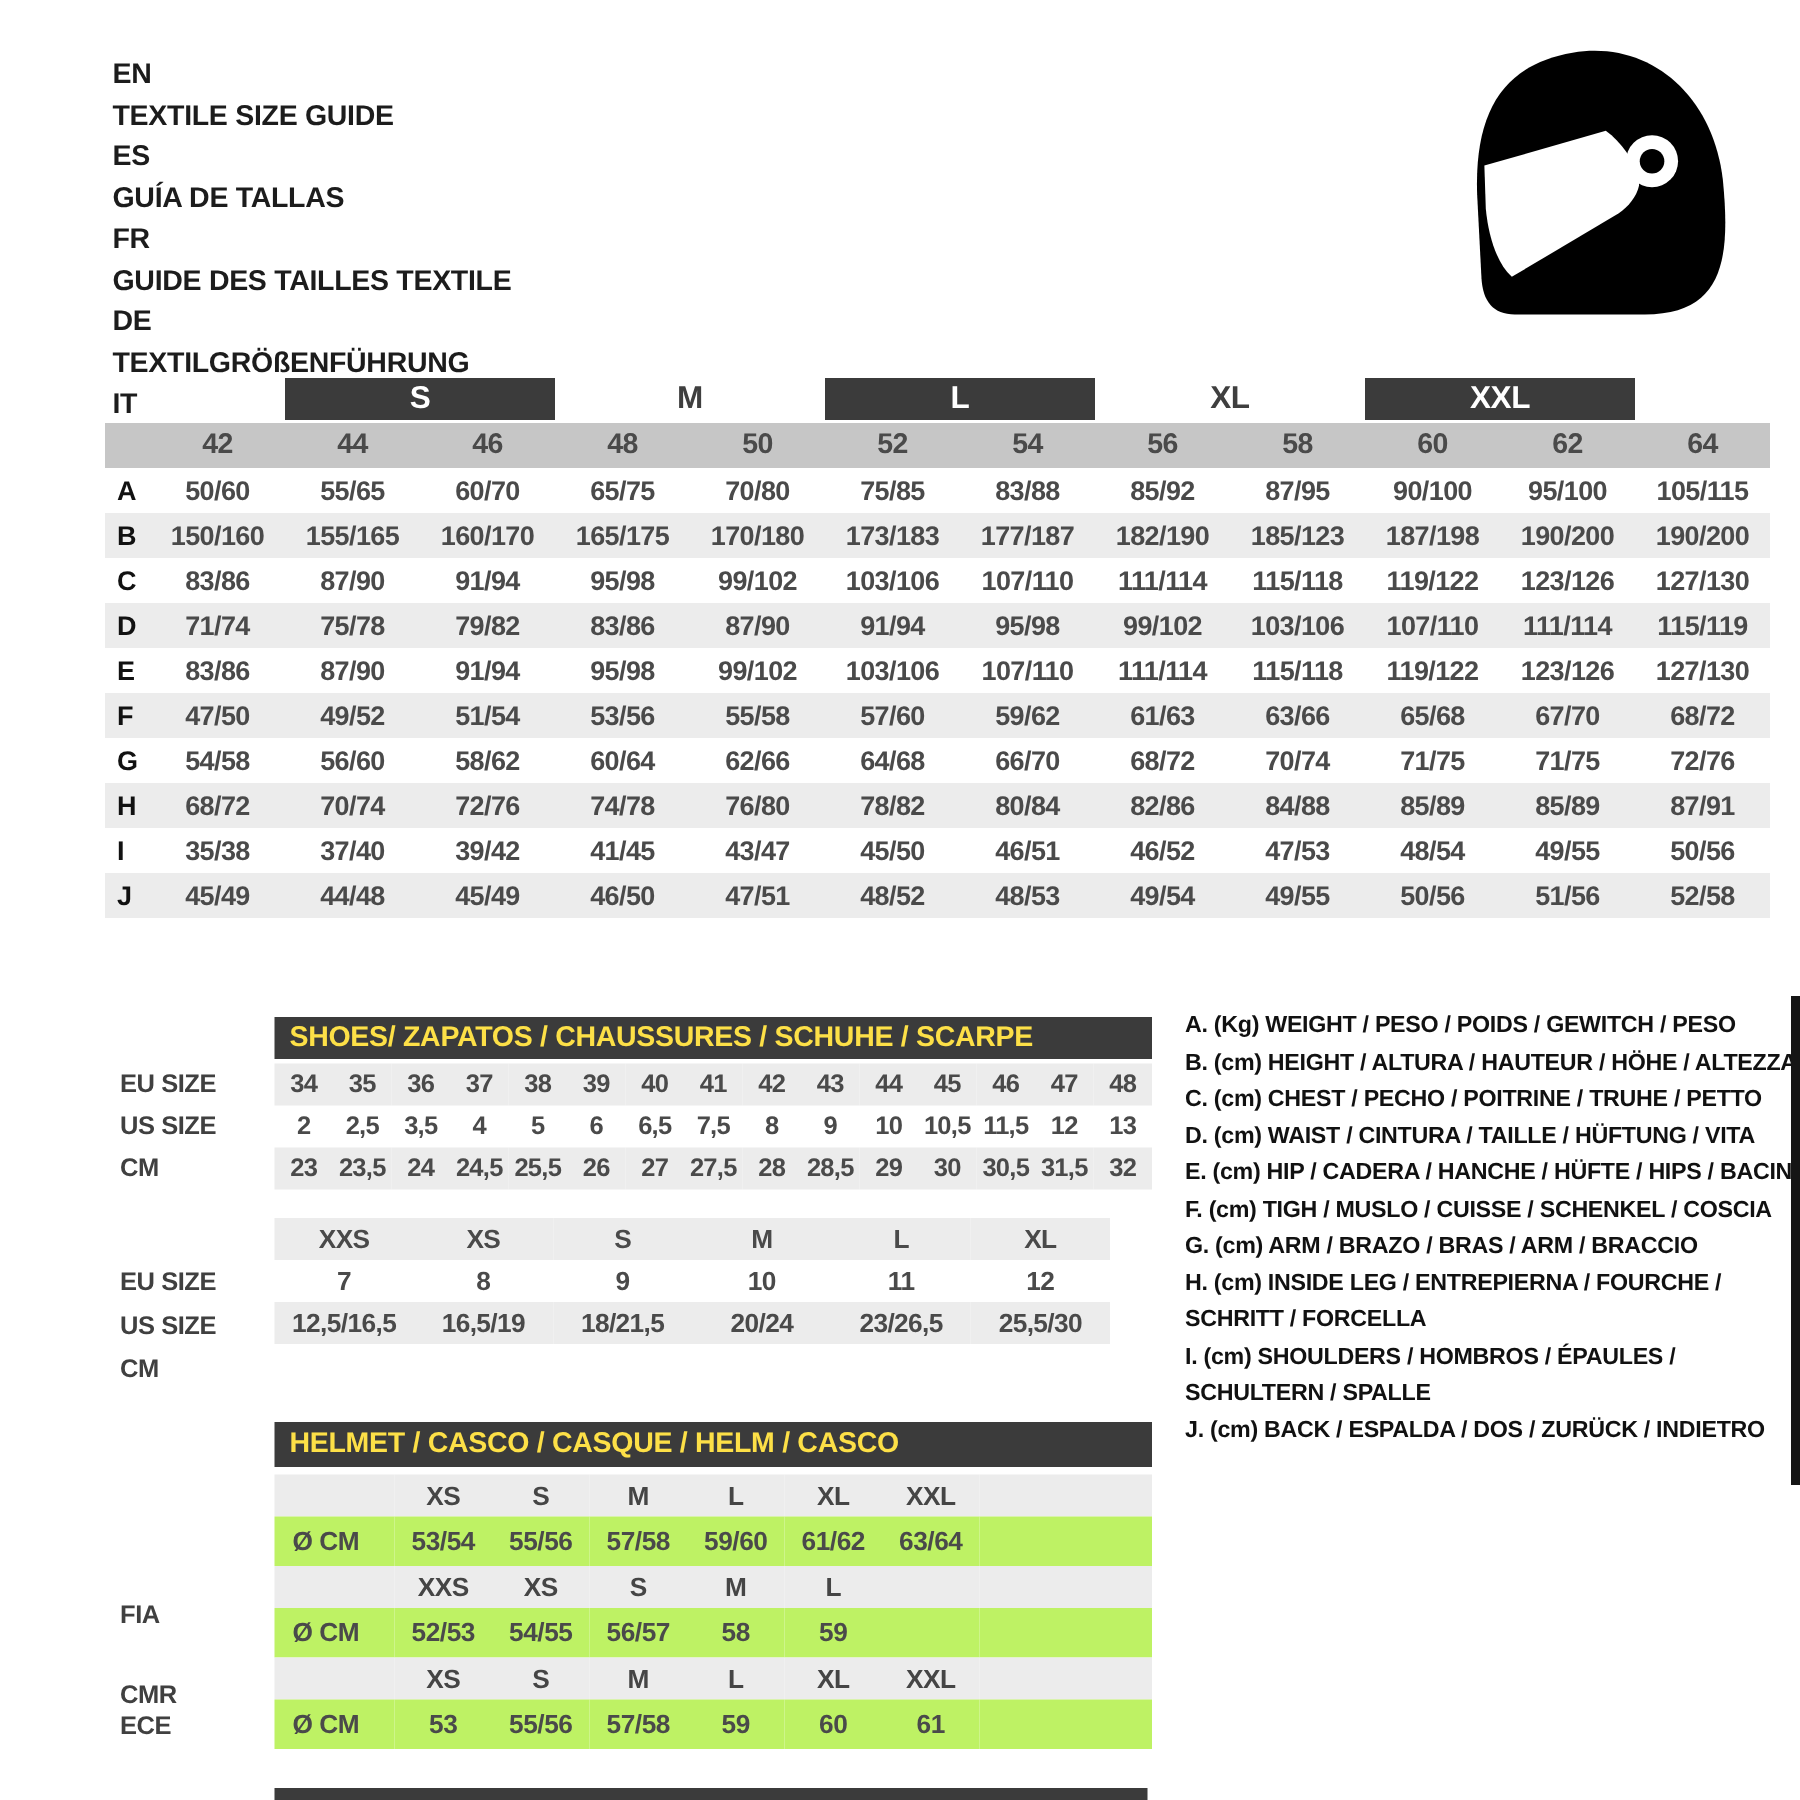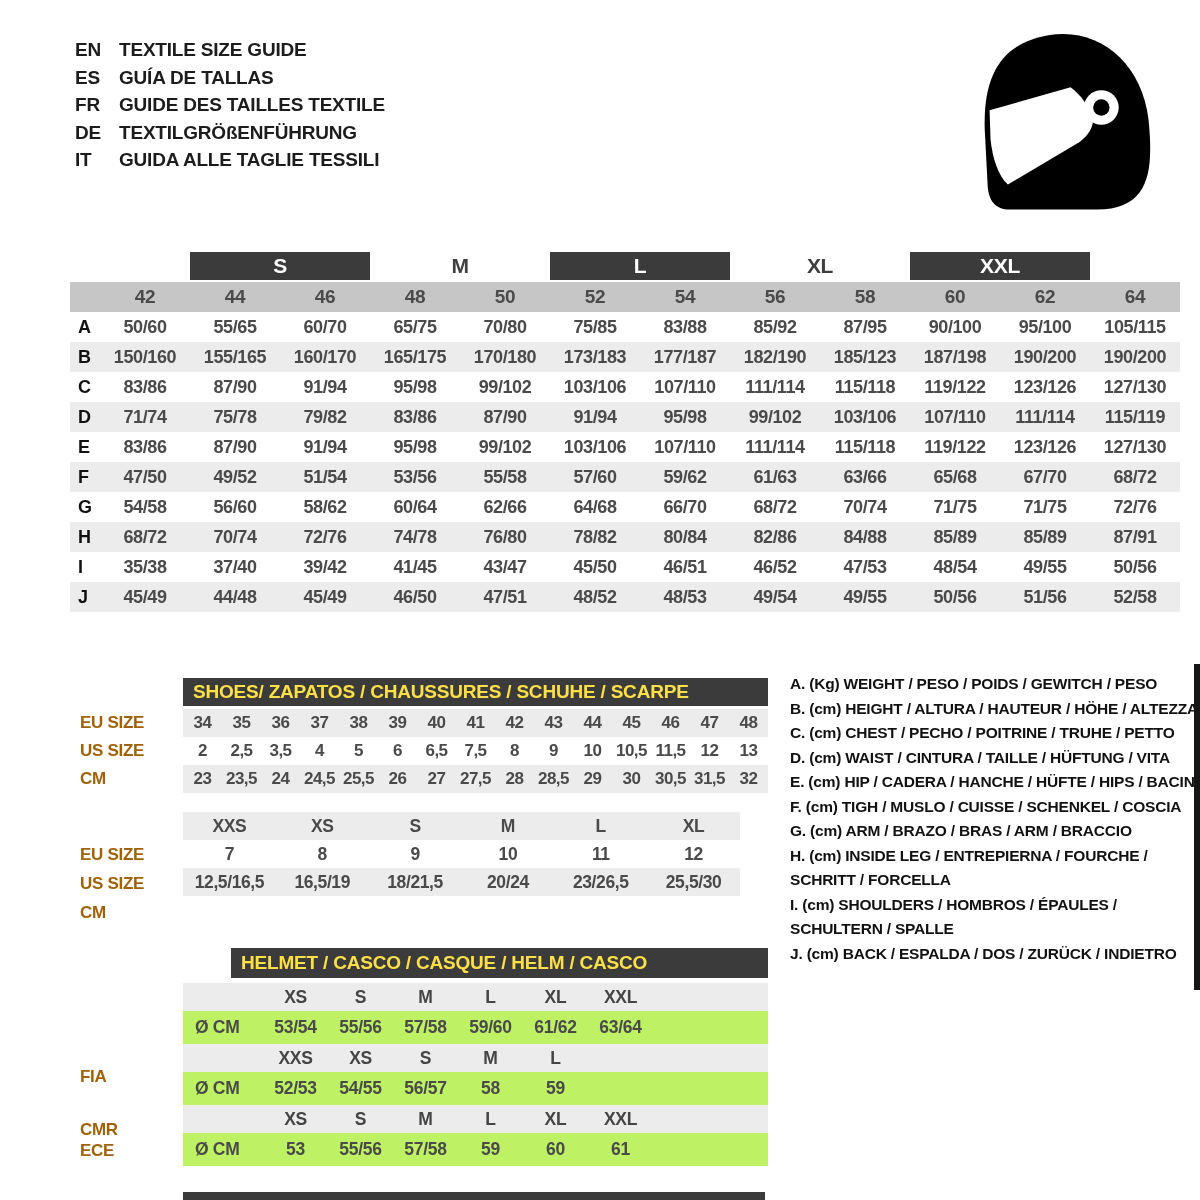--- a/index.html
+++ b/index.html
@@ -10,21 +10,21 @@
   }
   html,body{margin:0;padding:0;}
   body{
     width:1200px;height:1200px;position:relative;background:#fff;overflow:hidden;
     font-family:"Liberation Sans","DejaVu Sans",sans-serif;font-weight:700;color:#1c1c1c;
   }
   .abs{position:absolute;}
 
   
   #lang{left:75px;top:36px;}
-  .lang-row{display:flex;font-size:19px;line-height:27.5px;letter-spacing:-0.2px;}
+  .lang-row{display:flex;font-size:19px;line-height:27.5px;letter-spacing:-0.2px;flex-direction:column;}
   .lang-code{width:44px;}
 
   
   #helmet-icon{left:952px;top:22px;}
 
   
   #main-table{left:70px;top:252px;width:1110px;display:grid;grid-template-columns:30px repeat(12,1fr);}
   .g-spacer{height:28px;margin-bottom:2px;}
   .g-box,.g-plain{height:28px;margin-bottom:2px;display:flex;align-items:center;justify-content:center;font-size:21px;letter-spacing:-0.3px;}
   .g-box{background:var(--dark);color:#fff;}
@@ -33,33 +33,33 @@
   .cell{height:30px;display:flex;align-items:center;justify-content:center;font-size:18px;color:var(--val);letter-spacing:-0.4px;}
   .cell.letter{justify-content:flex-start;padding-left:8px;color:#111;font-size:18px;}
   .stripe{background:var(--stripe);}
 
   
   .section{position:absolute;}
   .bar{height:28px;background:var(--dark);color:#fde047;display:flex;align-items:center;padding-left:10px;font-size:19px;letter-spacing:-0.2px;white-space:nowrap;}
   #shoes{left:183px;top:678px;width:585px;}
   #gloves{left:183px;top:808px;width:557px;}
   #helmet{left:183px;top:948px;width:585px;}
-  #helmet .bar{height:30px;margin-left:48px;}
+  #helmet .bar{height:30px;}
   .s15{display:grid;grid-template-columns:repeat(15,1fr);margin-top:3px;}
   .scell{height:28px;display:flex;align-items:center;justify-content:center;font-size:17px;color:var(--val);letter-spacing:-0.5px;}
   .g6{display:grid;grid-template-columns:repeat(6,1fr);margin-top:4px;}
   .gcell{height:28px;display:flex;align-items:center;justify-content:center;font-size:17.5px;color:var(--val);letter-spacing:-0.4px;}
   .gray{background:var(--stripe);text-align:right;}
   .hgrid{display:grid;grid-template-columns:80px repeat(6,65px) 1fr;margin-top:5px;}
   .hs{height:28px;background:var(--stripe);display:flex;align-items:center;justify-content:center;font-size:17.5px;color:#454545;letter-spacing:-0.3px;}
   .hv{height:33px;background:#bef264;display:flex;align-items:center;justify-content:center;font-size:17.5px;color:var(--val);letter-spacing:-0.3px;}
   .hunit{justify-content:flex-start;padding-left:12px;}
 
   
-  .side-label{left:80px;font-size:17px;color:#a16207;letter-spacing:-0.3px;white-space:nowrap;}
+  .side-label{left:80px;font-size:17px;color:#404040;letter-spacing:-0.3px;white-space:nowrap;}
   #lb-shoes-eu{top:713px;} #lb-shoes-us{top:741px;} #lb-shoes-cm{top:769px;}
   #lb-gloves-eu{top:845px;} #lb-gloves-us{top:874px;} #lb-gloves-cm{top:903px;}
   #lb-fia{top:1019px;margin-top:48px;} #lb-cmr{top:1120px;} #lb-ece{top:1141px;}
 
   
   #legend{left:790px;top:672px;width:420px;font-size:15.5px;line-height:24.5px;letter-spacing:-0.2px;color:#111;}
   .legend-line{white-space:nowrap;}
 
   
   #right-strip{left:1194px;top:664px;width:6px;height:326px;background:#151515;}

